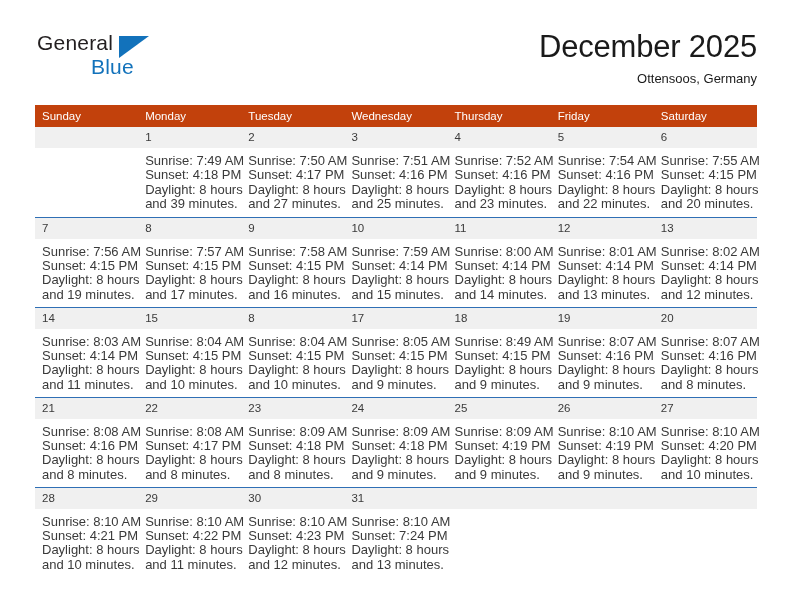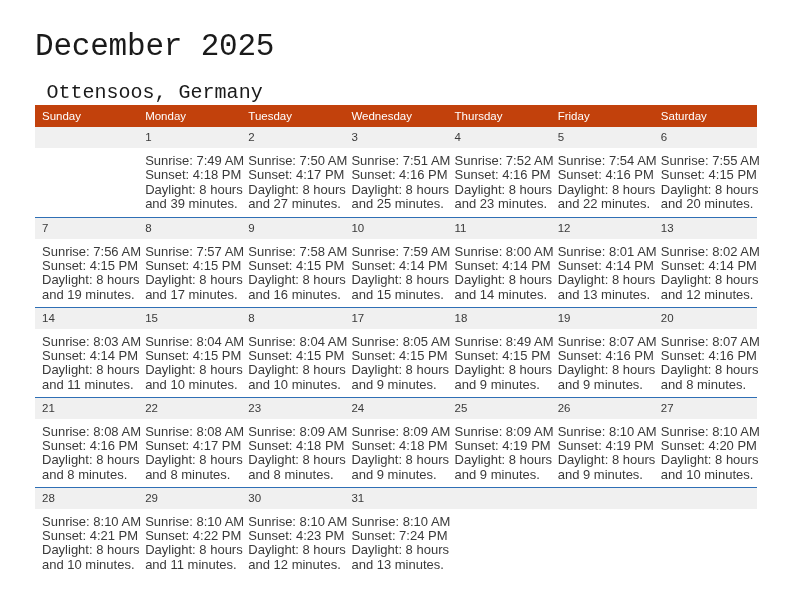--- a/index.html
+++ b/index.html
@@ -56,36 +56,35 @@
   .brand-blue {
     position: absolute;
     left: 56px;
     top: 25px;
     font-size: 21px;
     color: #1272bb;
     letter-spacing: .2px;
   }
 
   .titles {
-    text-align: center;
+    text-align: right;
     padding-top: 0px;
-    font-family: Liberation Mono, monospace;
   }
   .month-title {
     font-size: 31px;
     color: #1a1a1a;
     font-weight: normal;
     line-height: 34px;
     letter-spacing: -.2px;
   }
   .location {
-    font-size: 20px;
+    font-size: 13px;
     color: #1a1a1a;
     line-height: 20px;
-    margin-top: 19px;
+    margin-top: 5px;
   }
 
   
   .calendar {
     position: absolute;
     left: 35px;
     top: 105px;
     width: 722px;
   }
   table.cal {
@@ -133,20 +132,25 @@
   }
   .info div { white-space: nowrap; }
 </style>
 </head>
 <body>
 
 <div class="page">
 
   <div class="top">
 
+    <div class="brand">
+      <span class="brand-general">General</span>
+      <span class="brand-tri"></span>
+      <span class="brand-blue">Blue</span>
+    </div>
 
     <div class="titles">
       <div class="month-title">December 2025</div>
       <div class="location">Ottensoos, Germany</div>
     </div>
 
   </div>
 
   <div class="calendar">
     <table class="cal">

